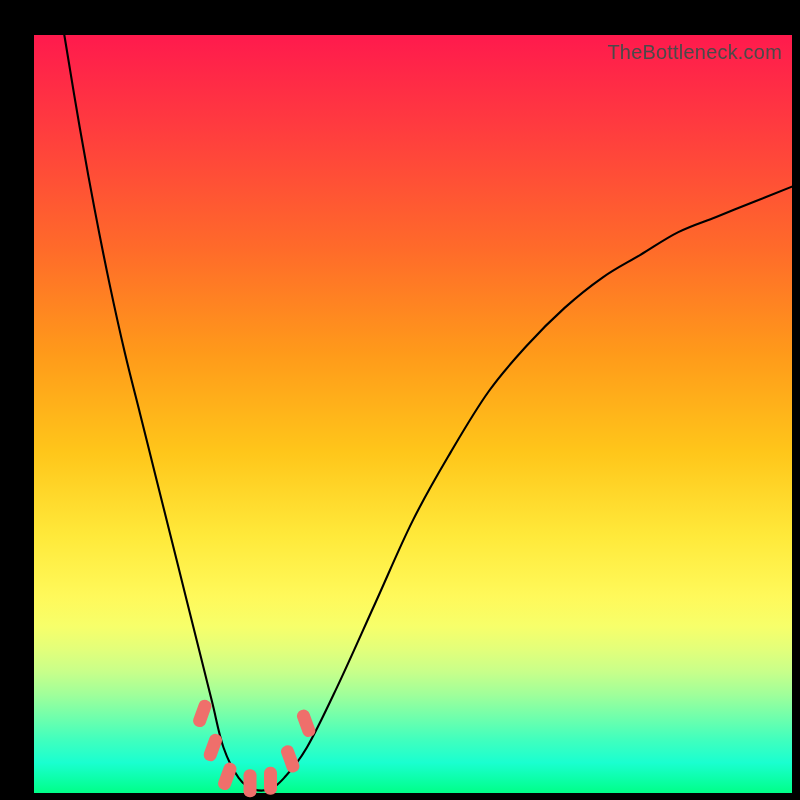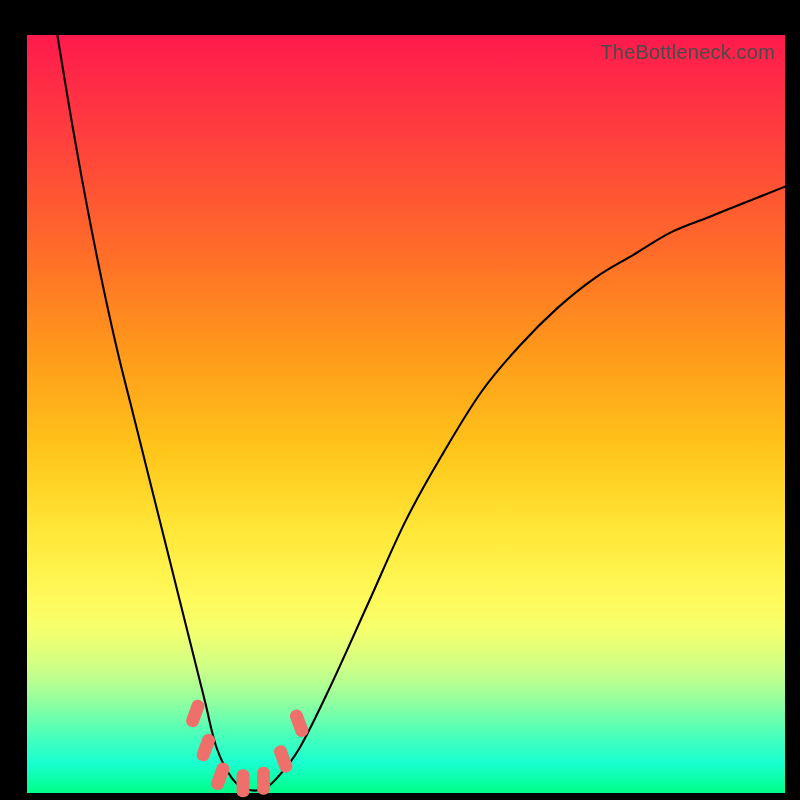--- a/index.html
+++ b/index.html
@@ -12,21 +12,21 @@
     font-family: Arial, Helvetica, sans-serif;
   }
   .outer {
     width: 800px;
     height: 800px;
     background: #000;
     position: relative;
   }
   .plot-area {
     position: absolute;
-    left: 27px;
+    left: 34px;
     top: 35px;
     width: 758px;
     height: 758px;
     
     background: linear-gradient(to bottom,
       #ff1a4d 0%,
       #ff3b3f 12%,
       #ff6a2a 28%,
       #ff9a1a 42%,
       #ffc61a 55%,

